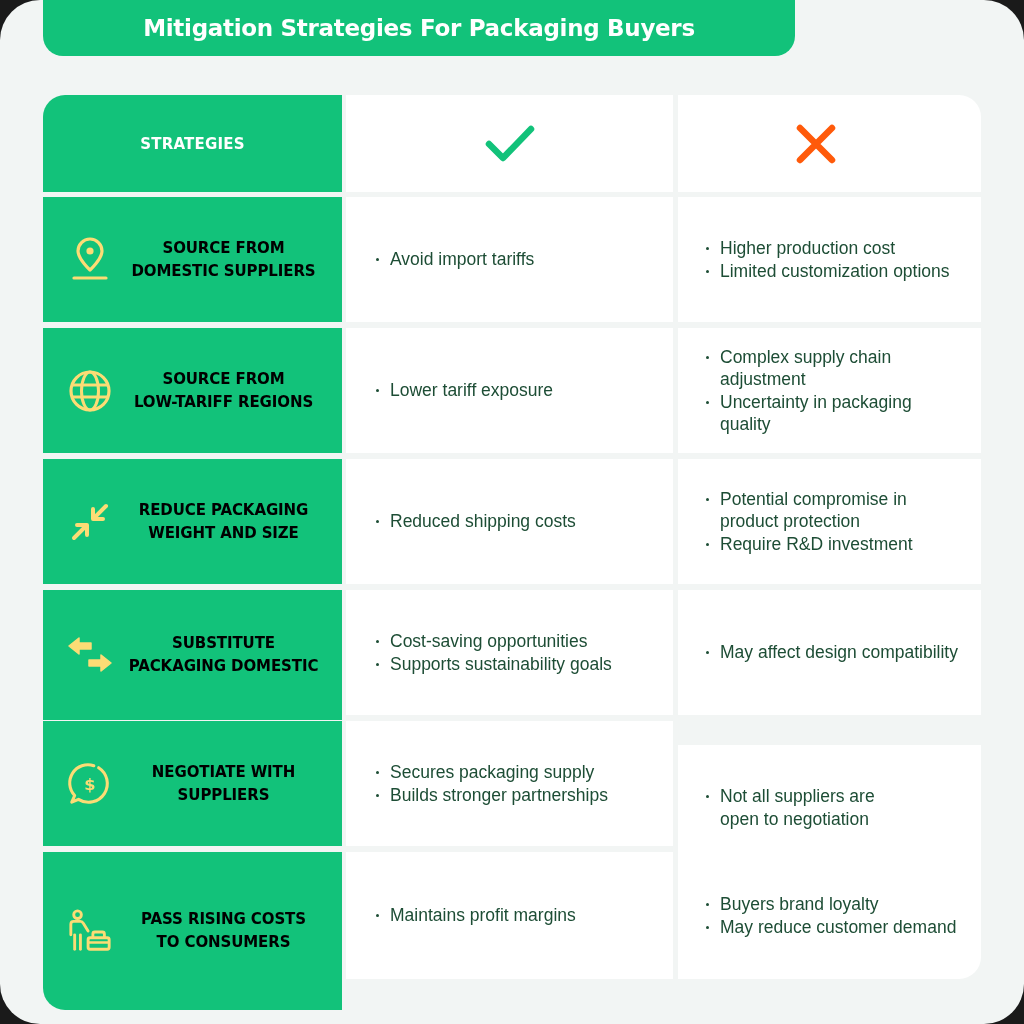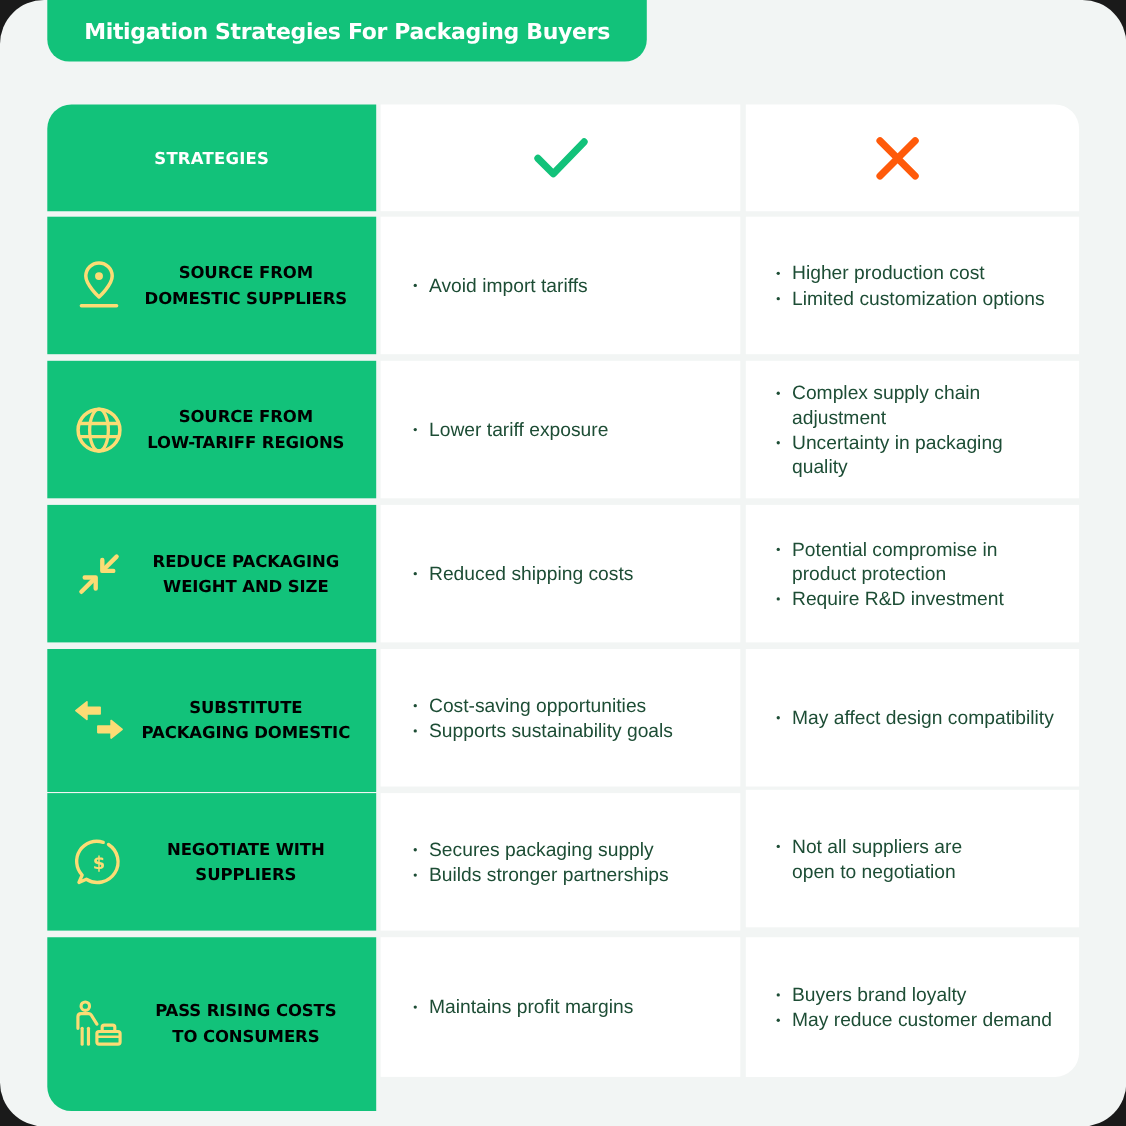--- a/index.html
+++ b/index.html
@@ -10,28 +10,28 @@
   }
   .canvas {
     position: absolute; left: 0; top: 0;
     width: 1024px; height: 1024px;
     background: #f2f5f4;
     border-radius: 40px;
     overflow: hidden;
   }
   .title-pill {
     position: absolute; left: 43px; top: 0;
-    width: 545px; height: 56px;
+    width: 752px; height: 56px;
     background: #12c27a;
     border-radius: 0 0 20px 20px;
     display: flex; align-items: center; justify-content: center;
     color: #ffffff;
     font-family: "DejaVu Sans", sans-serif;
     font-weight: bold;
-    font-size: 20px;
+    font-size: 23px;
     letter-spacing: -0.3px;
   }
   .table {
     position: absolute; left: 43px; top: 95px;
     width: 938px; height: 884px;
   }
   .cell {
     position: absolute;
     display: flex; align-items: center;
   }
@@ -247,21 +247,21 @@
           <div><span class="w">SUPPLIERS</span></div>
         </div>
       </div>
     </div>
     <div class="cell pro" style="top:626px;height:125px;">
       <ul class="bullets">
         <li>Secures packaging supply</li>
         <li>Builds stronger partnerships</li>
       </ul>
     </div>
-    <div class="cell con" style="top:623px;height:125px;">
+    <div class="cell con" style="top:650px;height:125px;">
       <ul class="bullets" style="padding-right:70px;">
         <li>Not all suppliers are open to negotiation</li>
       </ul>
     </div>
 
     <div class="cell strat last-strat" style="top:757px;height:158px;">
       <div class="strat-inner">
         <div class="strat-icon">
           <svg width="48" height="48" viewBox="0 0 48 48">
             <circle cx="11" cy="7" r="4" fill="none" stroke="#fcdc75" stroke-width="3"></circle>

